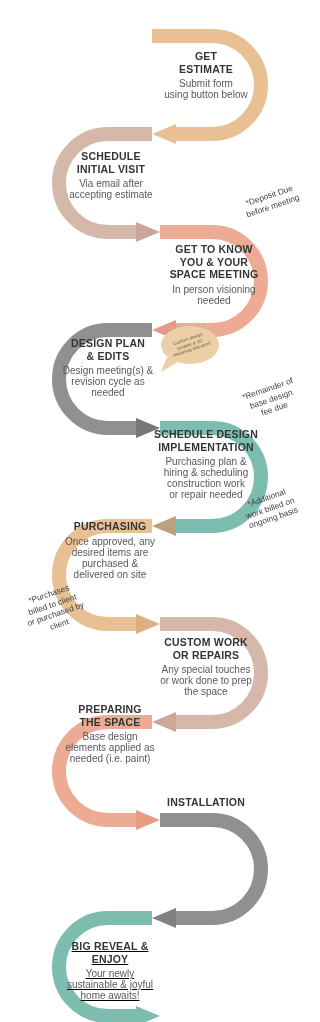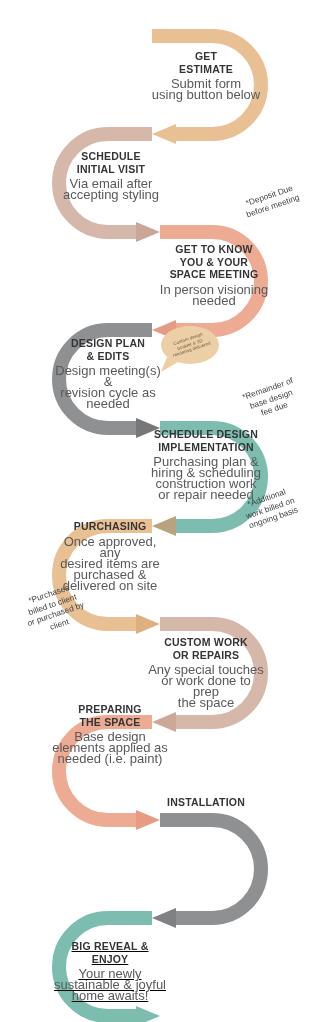--- a/index.html
+++ b/index.html
@@ -11,21 +11,21 @@
   #flow-root{position:absolute;inset:0;width:314px;height:1022px;padding-left:12px;}
   #ribbon-svg{position:absolute;left:0;top:0;width:314px;height:1022px;}
 
   .step{position:absolute;text-align:center;}
   .step-title{
     font-weight:bold;font-size:10.5px;line-height:12.5px;
     color:#333436;letter-spacing:.2px;margin:0 0 3px 0;
     white-space:pre-line;
   }
   .step-desc{
-    font-size:13px;line-height:11px;color:#58595b;
+    font-size:10px;line-height:11px;color:#58595b;
     margin:0;white-space:pre-line;
   }
 
   .note{
     position:absolute;font-size:8.3px;line-height:10.5px;
     color:#3f4042;white-space:pre-line;text-align:center;
   }
 
   .bubble-text{
     position:absolute;font-size:4.4px;line-height:5.6px;
@@ -100,21 +100,21 @@
     <p class="step-title">GET
 ESTIMATE</p>
     <p class="step-desc">Submit form
 using button below</p>
   </div>
 
   <div class="step" style="left:55px;top:150px;width:112px;">
     <p class="step-title">SCHEDULE
 INITIAL VISIT</p>
     <p class="step-desc">Via email after
-accepting styling</p>
+accepting estimate</p>
   </div>
 
   <div class="step" style="left:156px;top:243px;width:116px;">
     <p class="step-title">GET TO KNOW
 YOU &amp; YOUR
 SPACE MEETING</p>
     <p class="step-desc">In person visioning
 needed</p>
   </div>
 

